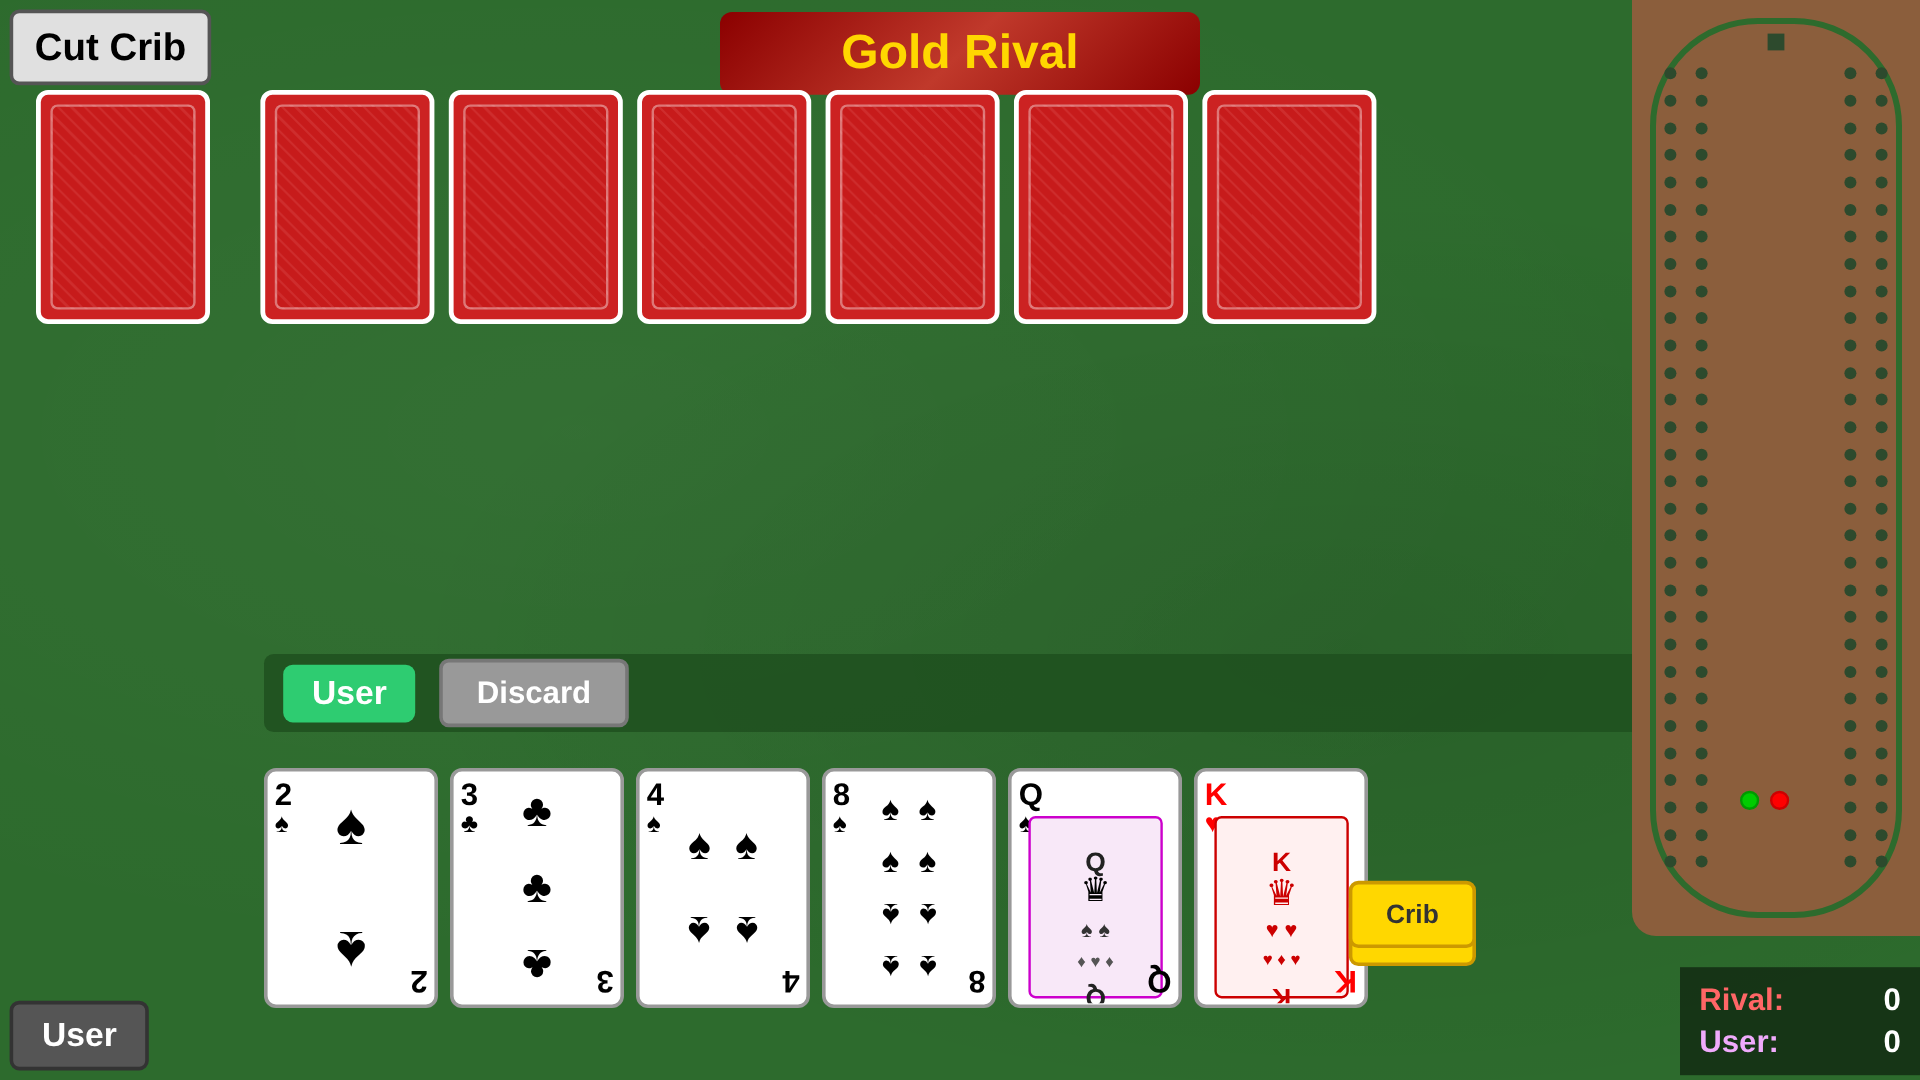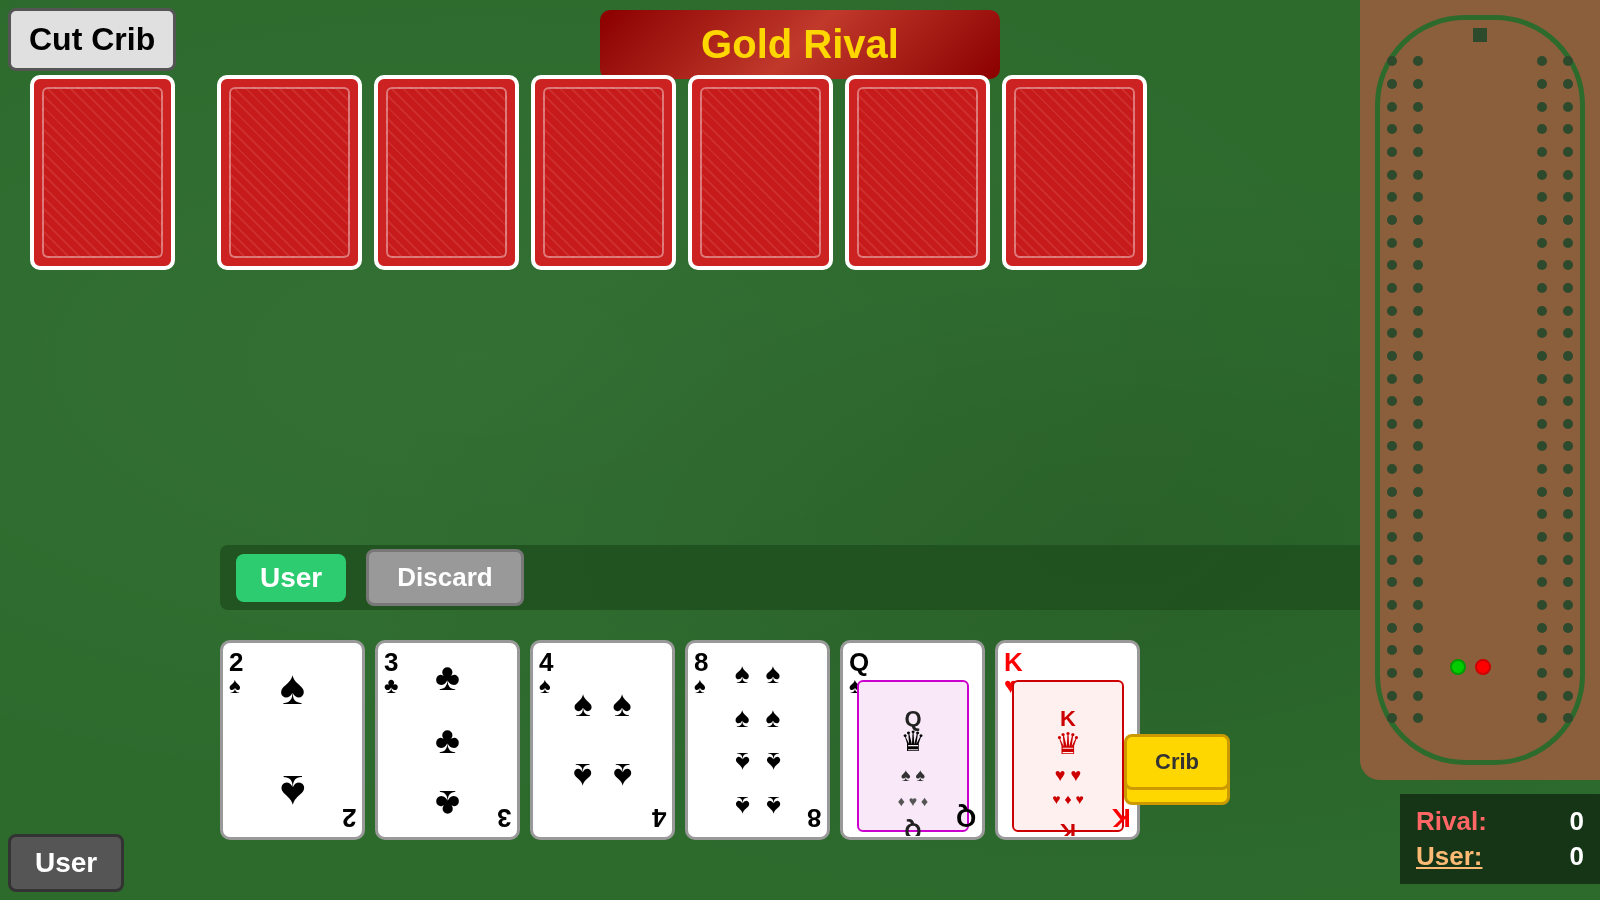--- a/index.html
+++ b/index.html
@@ -219,21 +219,21 @@
     .score-row {
       display: flex;
       justify-content: space-between;
       align-items: center;
       margin: 4px 0;
       font-size: 26px;
       font-weight: bold;
     }
 
     .score-label-rival { color: #ff6666; }
-    .score-label-user { color: #fdba74; text-decoration: underline; }
+    .score-label-user { color: #f0abfc; }
     .score-value { color: white; }
 
     
     .menu-btn {
       position: absolute;
       bottom: 8px;
       left: 8px;
       background: #555;
       color: white;
       font-size: 28px;
@@ -538,21 +538,21 @@
     <div class="dot"></div>
     <div class="dot"></div>
   </div>
 
   <div style="position:absolute;top:28px;left:50%;transform:translateX(-50%);width:14px;height:14px;background:#2d4a2d;border-radius:50;"></div>
 
   <div class="peg-green" style="bottom:105px;left:90px;"></div>
   <div class="peg-red" style="bottom:105px;left:115px;"></div>
 </div>
 
-<div style="position:absolute;bottom:16px;right:0;width:200px;padding:8px 16px;background:rgba(0,0,0,0.5);">
+<div style="position:absolute;bottom:4px;right:0;width:200px;padding:8px 16px;background:rgba(0,0,0,0.5);">
   <div class="score-row">
     <span class="score-label-rival">Rival:</span>
     <span class="score-value">0</span>
   </div>
   <div class="score-row">
     <span class="score-label-user">User:</span>
     <span class="score-value">0</span>
   </div>
 </div>
 

